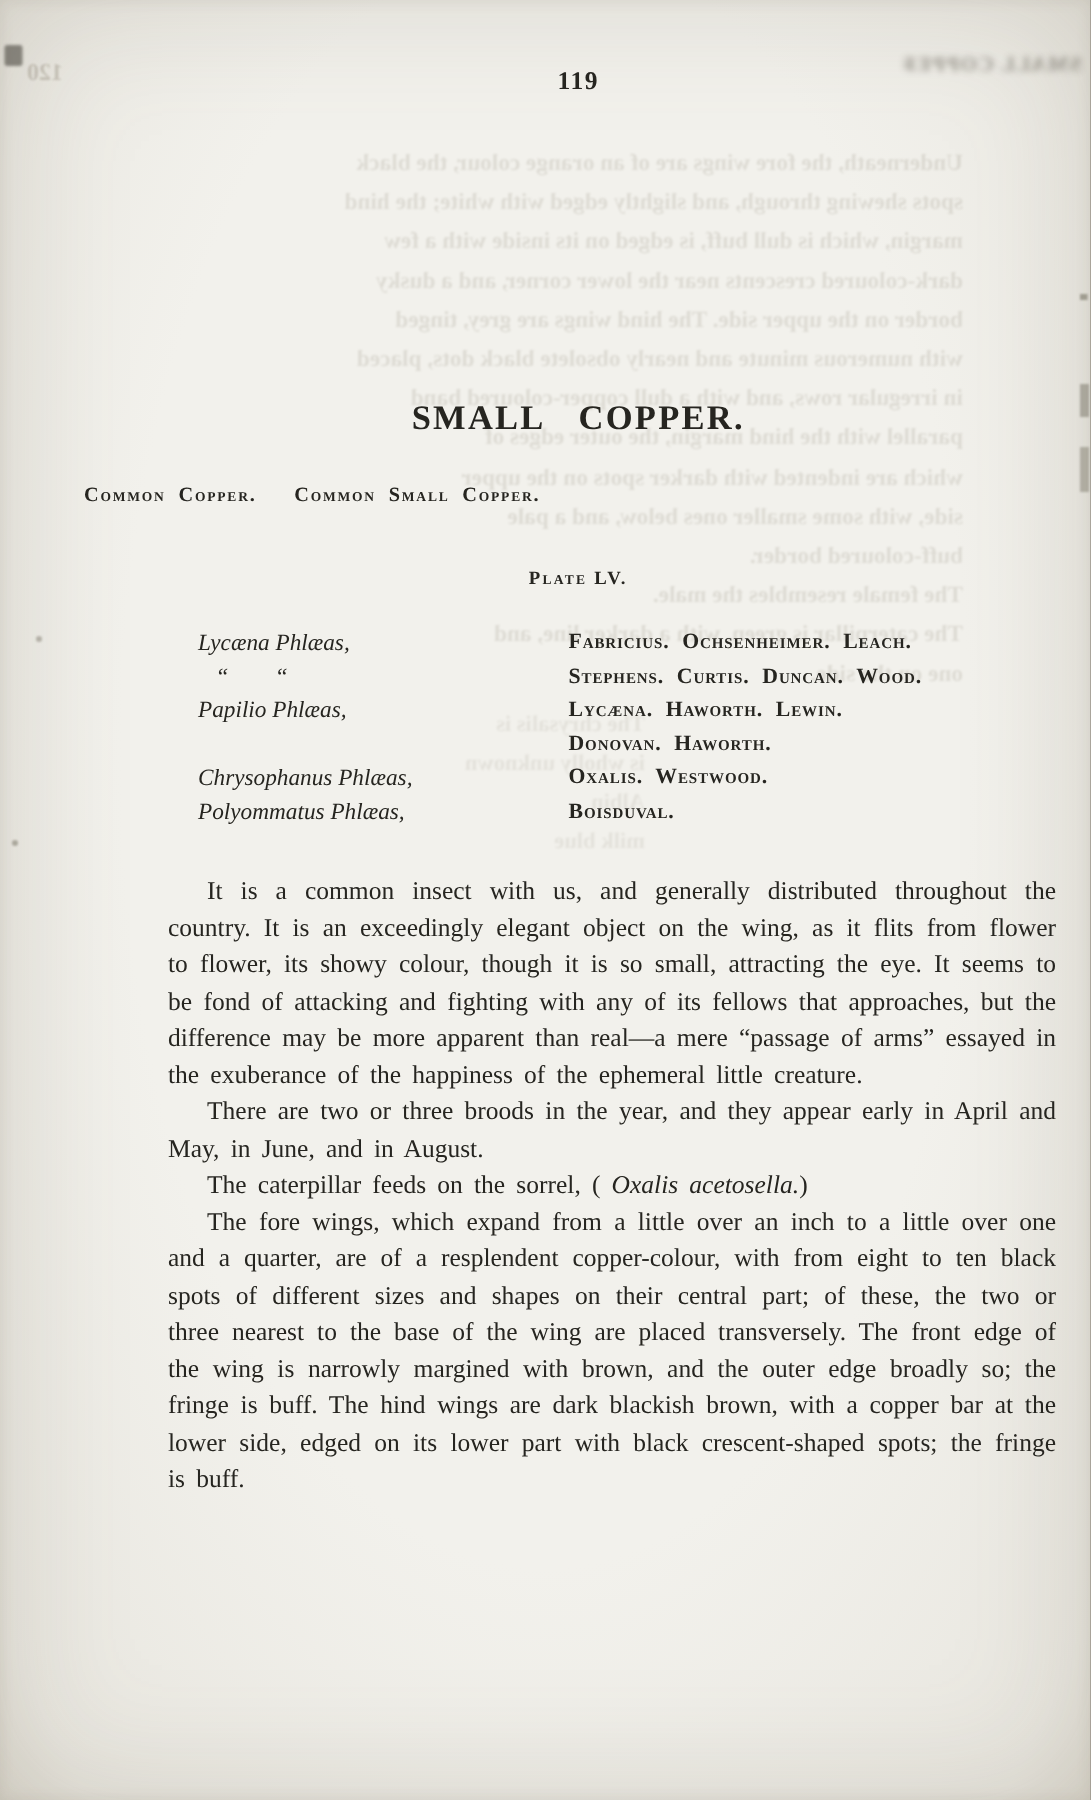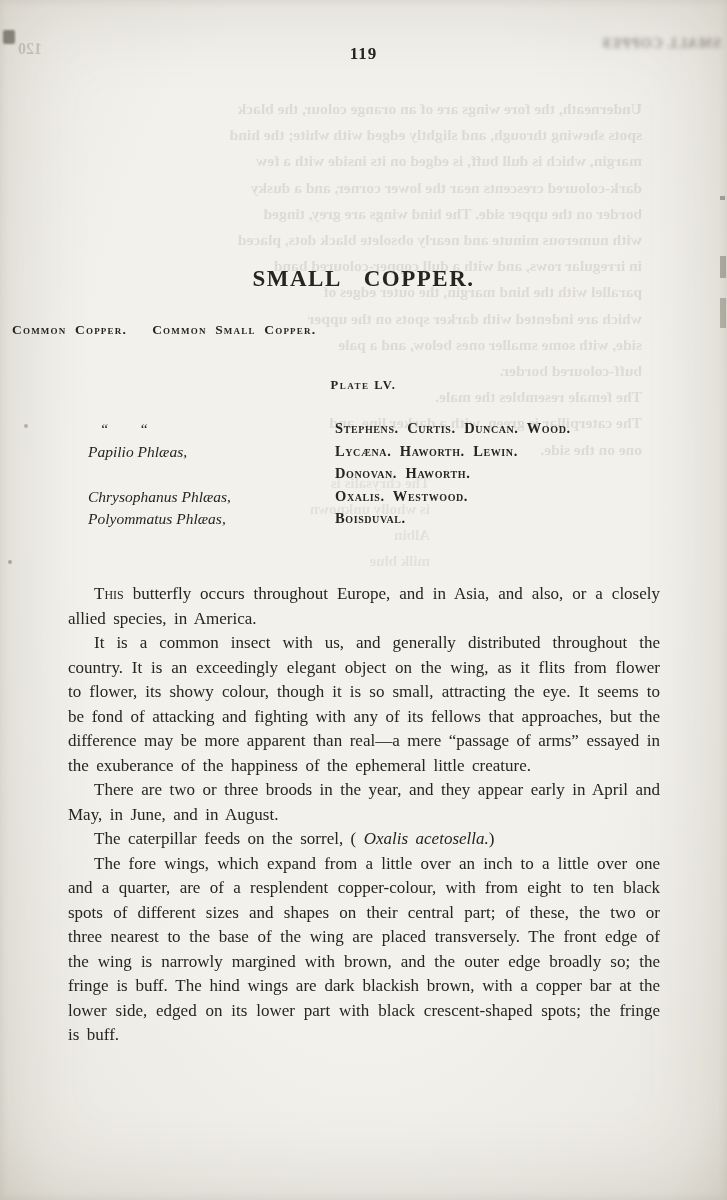--- a/index.html
+++ b/index.html
@@ -23,21 +23,21 @@
     opacity:.50;filter:blur(2.2px);letter-spacing:1px;white-space:nowrap;overflow:hidden;}
   .corner-smudge-tl{position:absolute;z-index:1;left:3px;top:30px;width:12px;height:14px;
     background:#3d3a32;opacity:.55;filter:blur(1.2px);border-radius:2px;}
   .edge-mark{position:absolute;z-index:1;background:#55503f;filter:blur(.6px);}
   .em1{right:2px;top:196px;width:5px;height:4px;opacity:.45;}
   .em2{right:1px;top:256px;width:6px;height:22px;opacity:.38;}
   .em3{right:1px;top:298px;width:6px;height:30px;opacity:.34;}
   .em4{left:24px;top:424px;width:4px;height:4px;opacity:.35;border-radius:50%;}
   .em5{left:8px;top:560px;width:4px;height:4px;opacity:.40;border-radius:50%;}
   
-  .content{position:absolute;inset:0;z-index:2;}
+  .content{position:absolute;inset:0;z-index:2;margin-left:44px;}
   .page-number{position:absolute;top:44px;left:0;width:100%;text-align:center;
     font-weight:bold;font-size:17px;letter-spacing:1px;}
   .title{position:absolute;top:266px;left:0;width:100%;margin:0;text-align:center;
     font-weight:bold;font-size:23px;letter-spacing:1.5px;word-spacing:16px;}
   .subtitle{position:absolute;top:322px;left:12px;width:100%;text-align:left;
     font-weight:bold;font-size:13.5px;font-variant:small-caps;letter-spacing:1.2px;
     word-spacing:4px;white-space:pre-wrap;}
   .plate{position:absolute;top:378px;left:0;width:100%;text-align:center;
     font-weight:bold;font-size:12.5px;font-variant:small-caps;letter-spacing:1.5px;}
   .synonyms{position:absolute;top:420px;left:88px;width:560px;border-collapse:collapse;}
@@ -89,20 +89,24 @@
 
   <div class="content">
     <div class="page-number">119</div>
     <h1 class="title">SMALL COPPER.</h1>
     <div class="subtitle">Common Copper.   Common Small Copper.</div>
     <div class="plate">Plate LV.</div>
 
     <table class="synonyms">
       <tbody>
         <tr>
+          <td class="syn-name">Lycæna Phlæas,</td>
+          <td class="syn-authors">Fabricius.  Ochsenheimer.  Leach.</td>
+        </tr>
+        <tr>
           <td class="syn-name">   “        “</td>
           <td class="syn-authors">Stephens.  Curtis.  Duncan.  Wood.</td>
         </tr>
         <tr>
           <td class="syn-name">Papilio Phlæas,</td>
           <td class="syn-authors">Lycæna.  Haworth.  Lewin.</td>
         </tr>
         <tr>
           <td class="syn-name"></td>
           <td class="syn-authors">Donovan.  Haworth.</td>
@@ -112,20 +116,19 @@
           <td class="syn-authors">Oxalis.  Westwood.</td>
         </tr>
         <tr>
           <td class="syn-name">Polyommatus Phlæas,</td>
           <td class="syn-authors">Boisduval.</td>
         </tr>
       </tbody>
     </table>
 
     <div class="body-text">
-      <p><span class="smallcaps">This</span><span> butterfly occurs throughout Europe, and in Asia, and also, or a closely allied species, in America.</span></p>
       <p>It is a common insect with us, and generally distributed throughout the country.  It is an exceedingly elegant object on the wing, as it flits from flower to flower, its showy colour, though it is so small, attracting the eye.  It seems to be fond of attacking and fighting with any of its fellows that approaches, but the difference may be more apparent than real—a mere “passage of arms” essayed in the exuberance of the happiness of the ephemeral little creature.</p>
       <p>There are two or three broods in the year, and they appear early in April and May, in June, and in August.</p>
       <p><span>The caterpillar feeds on the sorrel, ( </span><span class="italic">Oxalis acetosella.</span><span>)</span></p>
       <p>The fore wings, which expand from a little over an inch to a little over one and a quarter, are of a resplendent copper-colour, with from eight to ten black spots of different sizes and shapes on their central part; of these, the two or three nearest to the base of the wing are placed transversely.  The front edge of the wing is narrowly margined with brown, and the outer edge broadly so; the fringe is buff.  The hind wings are dark blackish brown, with a copper bar at the lower side, edged on its lower part with black crescent-shaped spots; the fringe is buff.</p>
     </div>
   </div>
 </div>
 
 </body></html>

